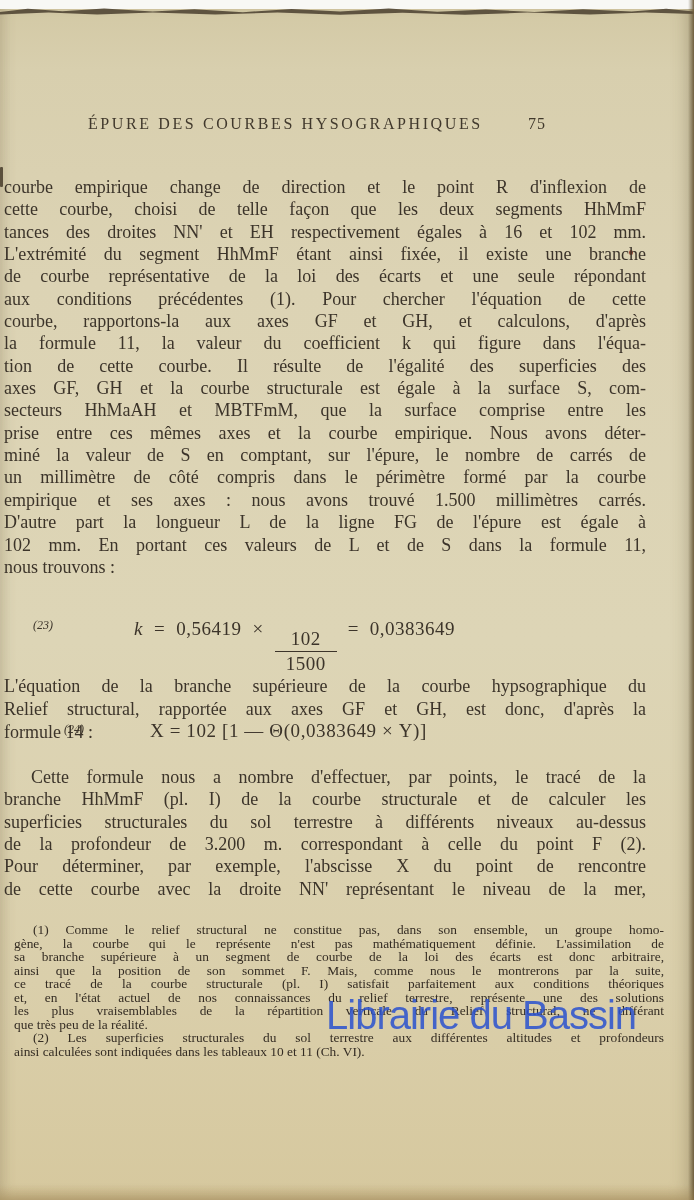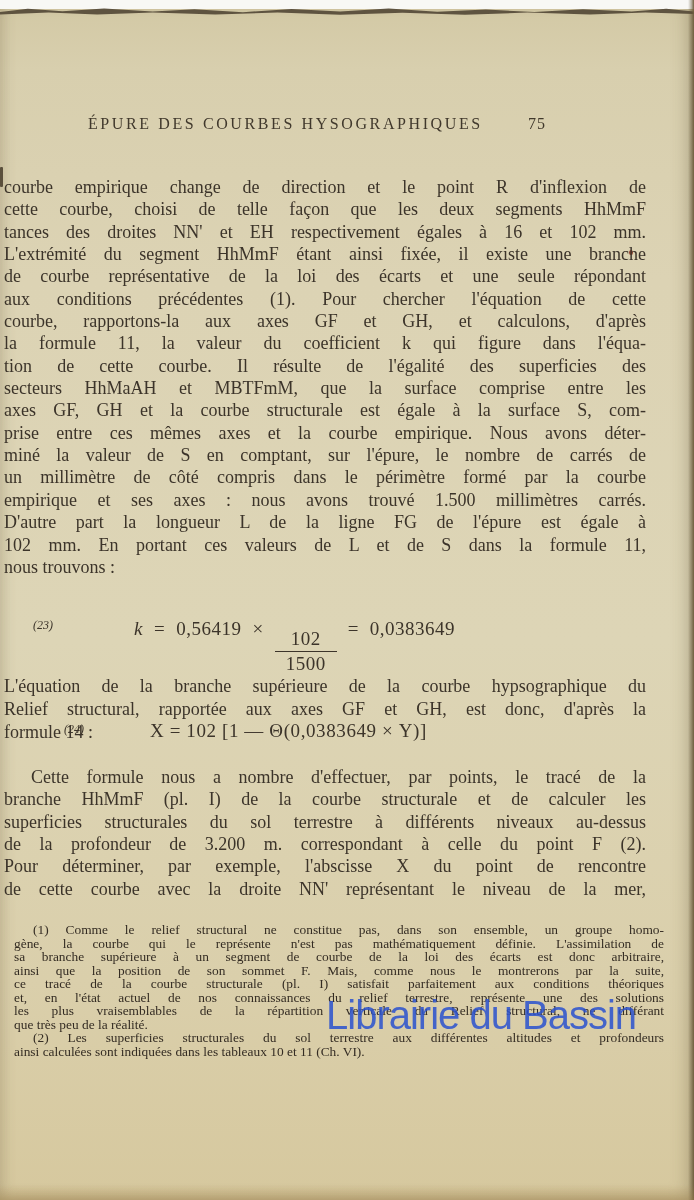--- a/index.html
+++ b/index.html
@@ -67,22 +67,22 @@
   <div class="bodyblock p1">
     <div class="line">courbe empirique change de direction et le point R d'inflexion de</div>
     <div class="line">cette courbe, choisi de telle façon que les deux segments HhMmF</div>
     <div class="line">tances des droites NN' et EH respectivement égales à 16 et 102 mm.</div>
     <div class="line">L'extrémité du segment HhMmF étant ainsi fixée, il existe une branche</div>
     <div class="line">de courbe représentative de la loi des écarts et une seule répondant</div>
     <div class="line">aux conditions précédentes (1). Pour chercher l'équation de cette</div>
     <div class="line">courbe, rapportons-la aux axes GF et GH, et calculons, d'après</div>
     <div class="line">la formule 11, la valeur du coefficient k qui figure dans l'équa-</div>
     <div class="line">tion de cette courbe. Il résulte de l'égalité des superficies des</div>
+    <div class="line">axes GF, GH et la courbe structurale est égale à la surface S, com-</div>
     <div class="line">secteurs HhMaAH et MBTFmM, que la surface comprise entre les</div>
-    <div class="line">axes GF, GH et la courbe structurale est égale à la surface S, com-</div>
     <div class="line">prise entre ces mêmes axes et la courbe empirique. Nous avons déter-</div>
     <div class="line">miné la valeur de S en comptant, sur l'épure, le nombre de carrés de</div>
     <div class="line">un millimètre de côté compris dans le périmètre formé par la courbe</div>
     <div class="line">empirique et ses axes : nous avons trouvé 1.500 millimètres carrés.</div>
     <div class="line">D'autre part la longueur L de la ligne FG de l'épure est égale à</div>
     <div class="line">102 mm. En portant ces valeurs de L et de S dans la formule 11,</div>
     <div class="line last">nous trouvons :</div>
   </div>
 
   <div class="eq-label lbl23">(23)</div>

